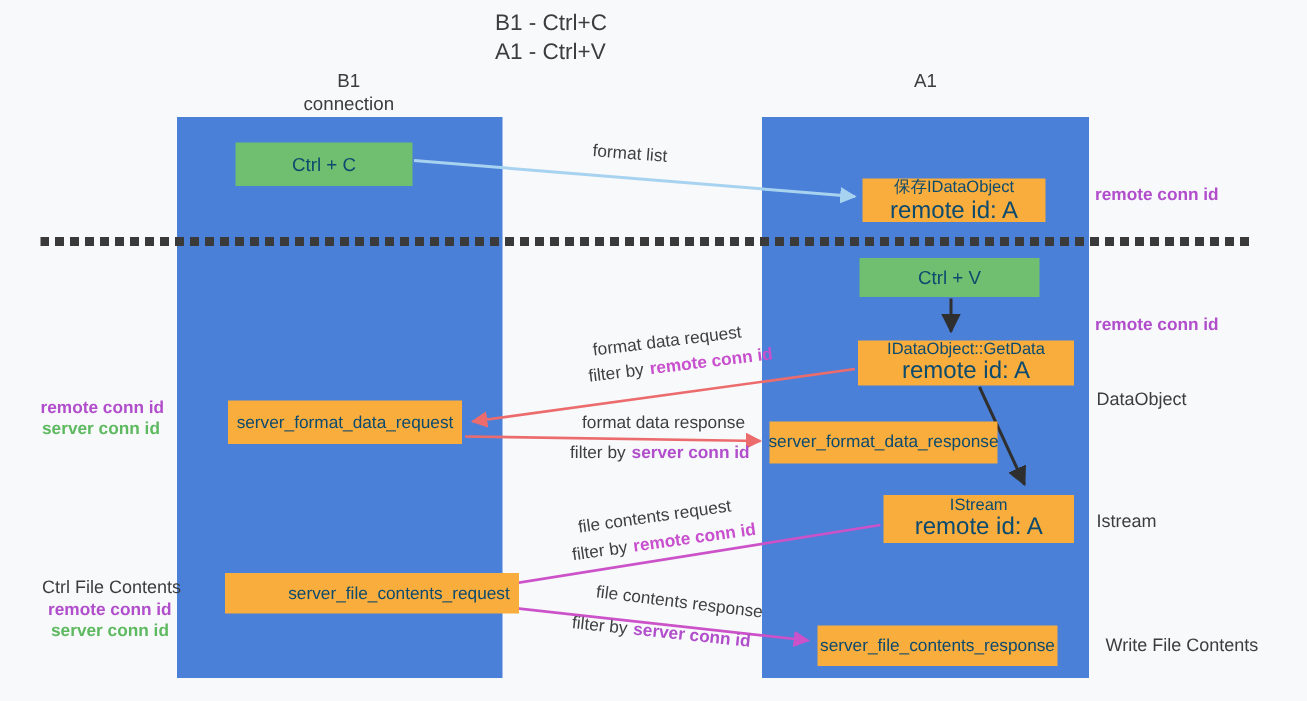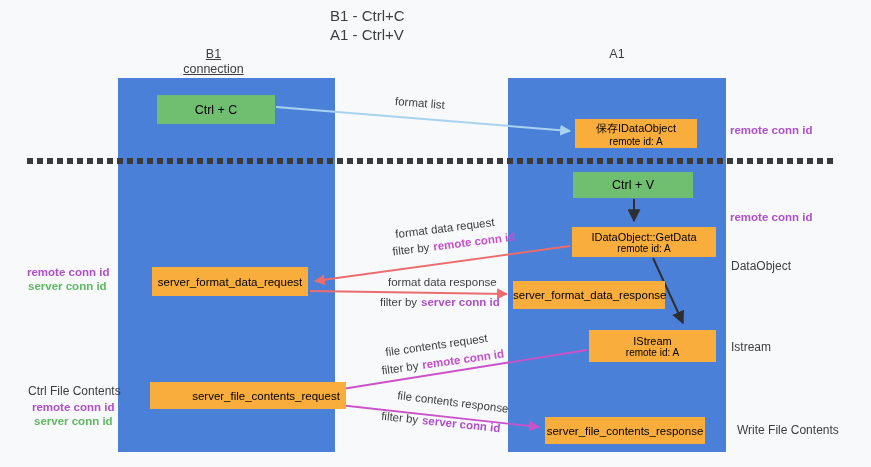--- a/index.html
+++ b/index.html
@@ -7,46 +7,46 @@
   .canvas{position:relative;width:871px;height:467px;background:#f8f9fb;overflow:hidden;}
   .title{position:absolute;left:330px;top:6px;width:240px;
          color:#3d3d3d;font-size:15px;line-height:19px;}
   .lane{position:absolute;top:78px;height:374px;background:#4a80d7;z-index:1;}
   .lane-left{left:118px;width:217px;}
   .lane-right{left:508px;width:218px;}
   .lane-header{position:absolute;top:47px;text-align:center;color:#3d3d3d;
                font-size:12.5px;line-height:14.5px;z-index:2;}
   .dash-line{position:absolute;left:27px;top:158px;width:806px;height:6px;z-index:4;
              background:repeating-linear-gradient(90deg,#3a3a3a 0 6px,transparent 6px 10px);}
-  .node{position:absolute;z-index:5;display:flex;flex-direction:column;
-        justify-content:center;color:#000000;text-align:center;white-space:nowrap;}
+  .node{position:absolute;z-index:5;display:flex;flex-direction:column;align-items:center;
+        justify-content:center;color:#0c4a6e;text-align:center;white-space:nowrap;}
   .node-green{background:#70bf71;font-size:12.5px;}
   .node-orange{background:#f8ad3d;font-size:11.5px;}
-  .node .l2{font-size:10px;}
+  .node .l2{font-size:16px;}
   .node .l1{font-size:11px;}
   .flabel{position:absolute;z-index:6;font-size:11.5px;color:#3f3f3f;white-space:nowrap;}
   .em-purple{color:#b14ecb;font-weight:bold;}
   .em-magenta{color:#c84fcd;font-weight:bold;}
   .gap{margin-right:4px;}
   .side{position:absolute;z-index:6;font-size:12px;color:#3d3d3d;white-space:nowrap;}
   .side-bold-purple{font-weight:bold;color:#b14ecb;font-size:11.5px;}
   .side-bold-green{font-weight:bold;color:#5eb960;font-size:11.5px;}
   svg.arrows{position:absolute;left:0;top:0;z-index:5;pointer-events:none;}
 </style>
 </head>
 <body>
 
 <div class="canvas">
 
   <div class="title">
     <div>B1 - Ctrl+C</div>
     <div>A1 - Ctrl+V</div>
   </div>
 
-  <div class="lane-header" style="left:105px;width:217px;text-decoration:underline;">
+  <div class="lane-header" style="left:124px;width:217px;">
     <div>B1</div>
     <div>connection</div>
   </div>
   <div class="lane-header" style="left:508px;width:218px;">
     <div>A1</div>
   </div>
 
   <div class="lane lane-left"></div>
   <div class="lane lane-right"></div>
 

